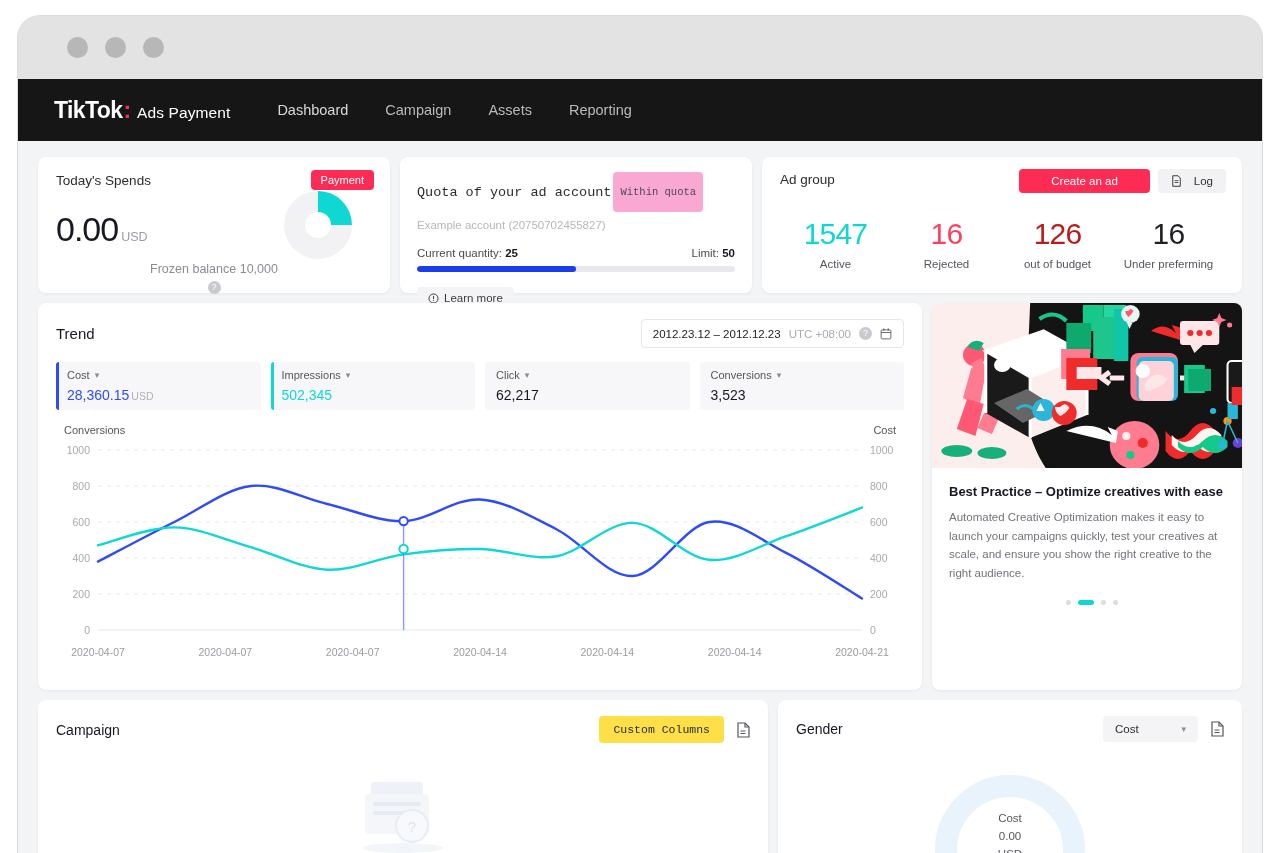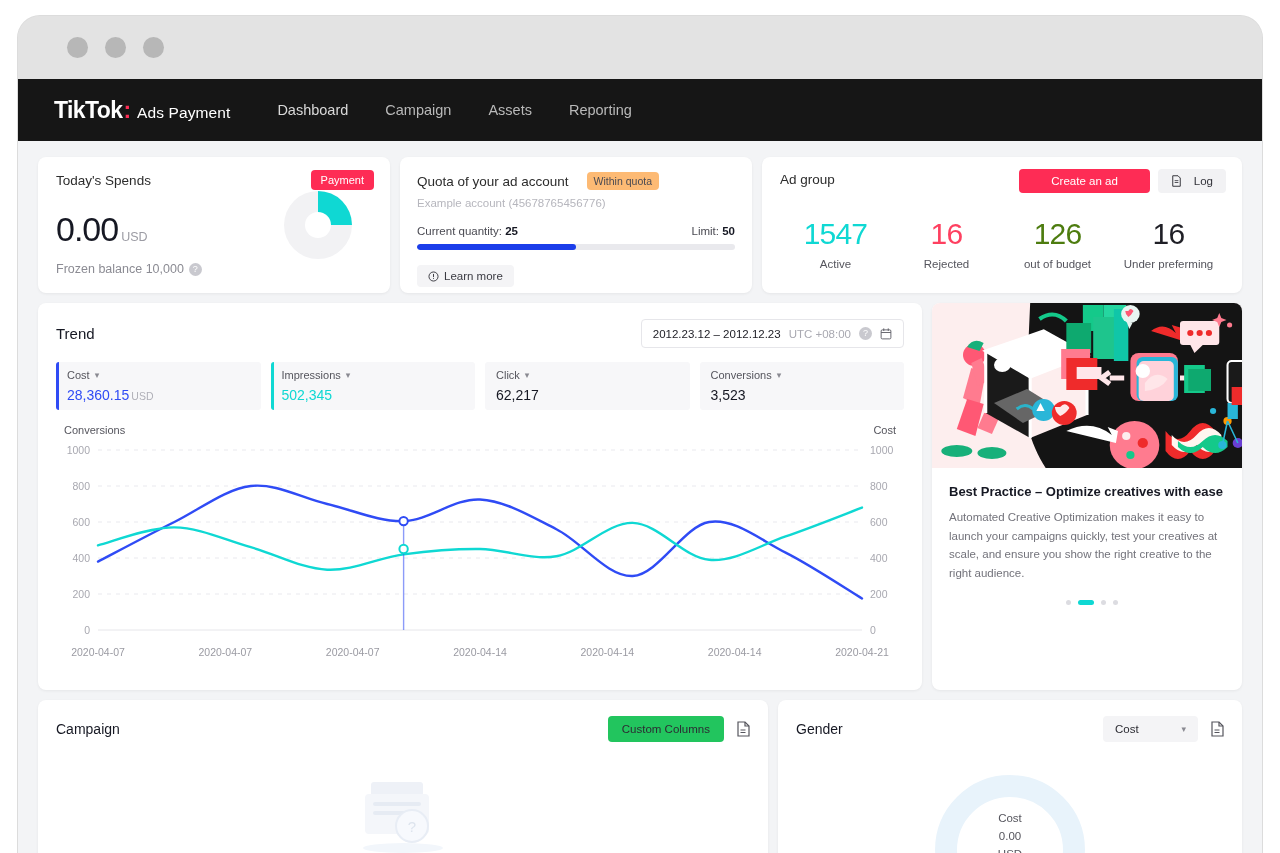--- a/index.html
+++ b/index.html
@@ -73,33 +73,33 @@
   .spends { width: 352px; height: 136px; position: relative; padding: 16px 18px; }
   .card-title { font-size: 13.5px; color: #2c2c2c; }
   .pill-payment {
     position: absolute; right: 16px; top: 13px;
     background: #fe2c55; color: #fff; font-size: 11px;
     padding: 4px 10px; border-radius: 4px; cursor: pointer;
   }
   .spend-amount { margin-top: 22px; display: flex; align-items: baseline; }
   .spend-num { font-size: 34px; color: #161823; letter-spacing: -1px; font-weight: 500; }
   .spend-cur { font-size: 12.5px; color: #9c9ca4; margin-left: 3px; }
-  .spend-frozen { margin-top: 13px; font-size: 12.5px; color: #8b8b93; display: flex; align-items: center; gap: 5px;}
+  .spend-frozen { margin-top: 13px; font-size: 12.5px; color: #8b8b93; display: flex; align-items: center; gap: 5px; flex-direction: column;}
   .qmark {
     display:inline-block; width: 13px; height: 13px; border-radius: 50%;
     background:#c9c9cf; color:#fff; font-size:9px; line-height:13px; text-align:center;
   }
   .donut-wrap { position: absolute; right: 32px; top: 28px; }
 
   
   .quota { width: 352px; height: 136px; padding: 15px 17px; position: relative; }
-  .quota-head { display: flex; align-items: center; gap: 18px; }
+  .quota-head { display: flex; align-items: center; gap: 2px; font-family: Liberation Mono, monospace; }
   .badge-quota {
-    background: #fdba74; color: #4a4a52; font-size: 10.5px;
-    padding: 3px 7px; border-radius: 4px; text-align: center;
+    background: #f9a8d4; color: #4a4a52; font-size: 10.5px;
+    padding: 14px 7px; border-radius: 4px; text-align: center;
   }
   .quota-acct { margin-top: 7px; font-size: 11.5px; color: #b6b6bd; }
   .quota-nums { margin-top: 16px; display: flex; justify-content: space-between; font-size: 11.5px; color: #4a4a52;}
   .quota-nums b { color: #161823; }
   .progress { margin-top: 7px; height: 6px; border-radius: 3px; background: #e9e9ed; overflow: hidden; }
   .progress-fill { height: 100%; background: #1b3dea; border-radius: 3px; }
   .btn-learn {
     margin-top: 15px; display: inline-flex; align-items: center; gap: 5px;
     background: #f4f4f6; border-radius: 4px; padding: 5px 11px;
     font-size: 11.5px; color: #3a3a42; cursor: pointer;
@@ -174,22 +174,22 @@
   .dotn.on { width: 16px; border-radius: 3px; background: #0fd8d3; height: 5px; }
 
   
   .row-bot { display: flex; gap: 10px; margin-top: 10px; }
   .panel-campaign { width: 730px; height: 170px; padding: 16px 18px; position: relative; }
   .panel-gender  { flex: 1; height: 170px; padding: 16px 18px; position: relative; }
   .panel-head { display: flex; align-items: center; justify-content: space-between; }
   .panel-title { font-size: 14px; color: #161823; }
   .panel-tools { display: flex; align-items: center; gap: 12px; }
   .btn-cols {
-    background: #22c55e; border-radius: 4px; padding: 7px 14px;
-    font-size: 11.5px; color: #2c2c33; cursor: pointer;
+    background: #fde047; border-radius: 4px; padding: 7px 14px;
+    font-size: 11.5px; color: #2c2c33; cursor: pointer; font-family: Liberation Mono, monospace;
   }
   .select-cost {
     background: #f4f4f6; border-radius: 4px; padding: 7px 12px;
     font-size: 11.5px; color: #2c2c33; cursor: pointer;
     display: flex; align-items: center; justify-content: space-between;
     width: 95px;
   }
   .empty-wrap {
     position: absolute; left: 0; right: 0; top: 72px; bottom: 0;
     display: flex; align-items: flex-start; justify-content: center;
@@ -254,21 +254,21 @@
               <circle cx="40" cy="40" r="13" fill="#ffffff"></circle>
             </svg>
           </div>
         </div>
 
         <div class="card quota">
           <div class="quota-head">
             <span class="card-title">Quota of your ad account</span>
             <span class="badge-quota">Within quota</span>
           </div>
-          <div class="quota-acct">Example account (45678765456776)</div>
+          <div class="quota-acct">Example account (20750702455827)</div>
           <div class="quota-nums">
             <span><span>Current quantity:</span> <b>25</b></span>
             <span><span>Limit:</span> <b>50</b></span>
           </div>
           <div class="progress">
             <div class="progress-fill" id="quotaFill" style="width: 50%;"></div>
           </div>
           <div class="btn-learn">
             <svg width="11" height="11" viewBox="0 0 16 16">
               <circle cx="8" cy="8" r="6.6" fill="none" stroke="#3a3a42" stroke-width="1.4"></circle>
@@ -293,21 +293,21 @@
           <div class="stats">
             <div class="stat">
               <div class="stat-num" style="color:#0fd8d3">1547</div>
               <div class="stat-label">Active</div>
             </div>
             <div class="stat">
               <div class="stat-num" style="color:#fe4060">16</div>
               <div class="stat-label">Rejected</div>
             </div>
             <div class="stat">
-              <div class="stat-num" style="color:#4d7c0f">126</div>
+              <div class="stat-num" style="color:#b91c1c">126</div>
               <div class="stat-label">out of budget</div>
             </div>
             <div class="stat">
               <div class="stat-num" style="color:#1f1f26">16</div>
               <div class="stat-label">Under preferming</div>
             </div>
           </div>
         </div>
       </div>
 

